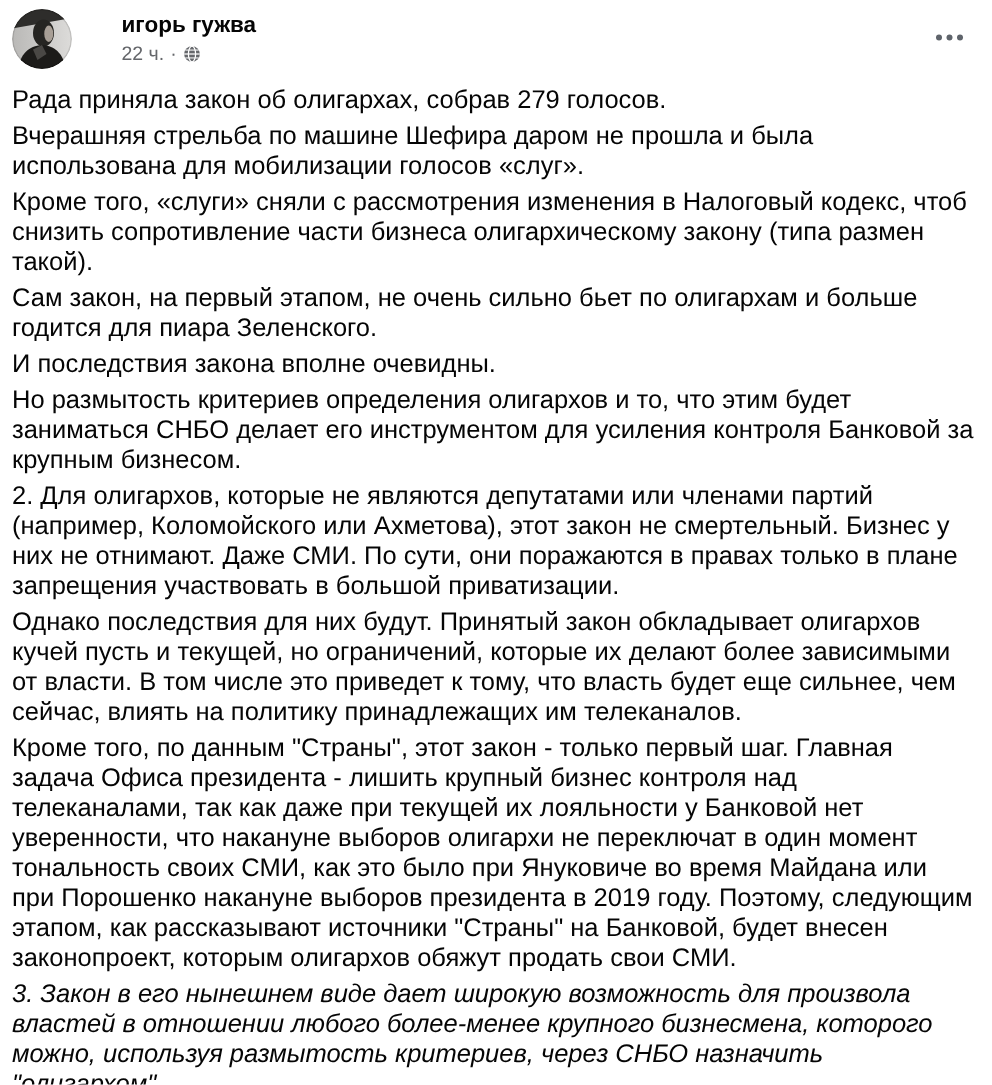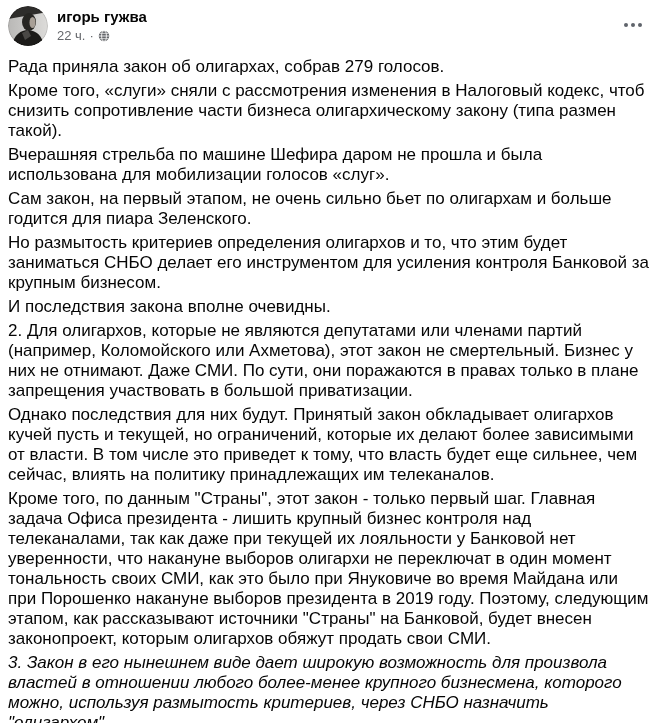--- a/index.html
+++ b/index.html
@@ -14,20 +14,21 @@
     color: #050505;
   }
   .post-card { width: 100%; height: 100%; background: #fff; position: relative; }
 
   
   .post-header {
     display: flex;
     align-items: flex-start;
     padding: 6px 8px 0 8px;
     position: relative;
+    gap: 24px;
   }
   .avatar {
     width: 40px; height: 40px;
     border-radius: 50%;
     overflow: hidden;
     flex: 0 0 40px;
     position: relative;
     cursor: pointer;
   }
   .avatar::after {
@@ -133,24 +134,24 @@
         <circle cx="4" cy="11" r="2" fill="#5f646b"></circle>
         <circle cx="11" cy="11" r="2" fill="#5f646b"></circle>
         <circle cx="18" cy="11" r="2" fill="#5f646b"></circle>
       </svg>
     </button>
 
   </div>
 
   <div class="post-body">
       <p>Рада приняла закон об олигархах, собрав 279 голосов.</p>
+      <p>Вчерашняя стрельба по машине Шефира даром не прошла и была использована для мобилизации голосов «слуг».</p>
       <p>Кроме того, «слуги» сняли с рассмотрения изменения в Налоговый кодекс, чтоб снизить сопротивление части бизнеса олигархическому закону (типа размен такой).</p>
-      <p>Вчерашняя стрельба по машине Шефира даром не прошла и была использована для мобилизации голосов «слуг».</p>
       <p>Сам закон, на первый этапом, не очень сильно бьет по олигархам и больше годится для пиара Зеленского.</p>
+      <p>И последствия закона вполне очевидны.</p>
       <p>Но размытость критериев определения олигархов и то, что этим будет заниматься СНБО делает его инструментом для усиления контроля Банковой за крупным бизнесом.</p>
-      <p>И последствия закона вполне очевидны.</p>
       <p>2. Для олигархов, которые не являются депутатами или членами партий (например, Коломойского или Ахметова), этот закон не смертельный. Бизнес у них не отнимают. Даже СМИ. По сути, они поражаются в правах только в плане запрещения участвовать в большой приватизации.</p>
       <p>Однако последствия для них будут. Принятый закон обкладывает олигархов кучей пусть и текущей, но ограничений, которые их делают более зависимыми от власти. В том числе это приведет к тому, что власть будет еще сильнее, чем сейчас, влиять на политику принадлежащих им телеканалов.</p>
       <p>Кроме того, по данным "Страны", этот закон - только первый шаг. Главная задача Офиса президента - лишить крупный бизнес контроля над телеканалами, так как даже при текущей их лояльности у Банковой нет уверенности, что накануне выборов олигархи не переключат в один момент тональность своих СМИ, как это было при Януковиче во время Майдана или при Порошенко накануне выборов президента в 2019 году. Поэтому, следующим этапом, как рассказывают источники "Страны" на Банковой, будет внесен законопроект, которым олигархов обяжут продать свои СМИ.</p>
       <p>3. Закон в его нынешнем виде дает широкую возможность для произвола властей в отношении любого более-менее крупного бизнесмена, которого можно, используя размытость критериев, через СНБО назначить "олигархом".</p>
     </div>
 
 </div>
 
 </body></html>

